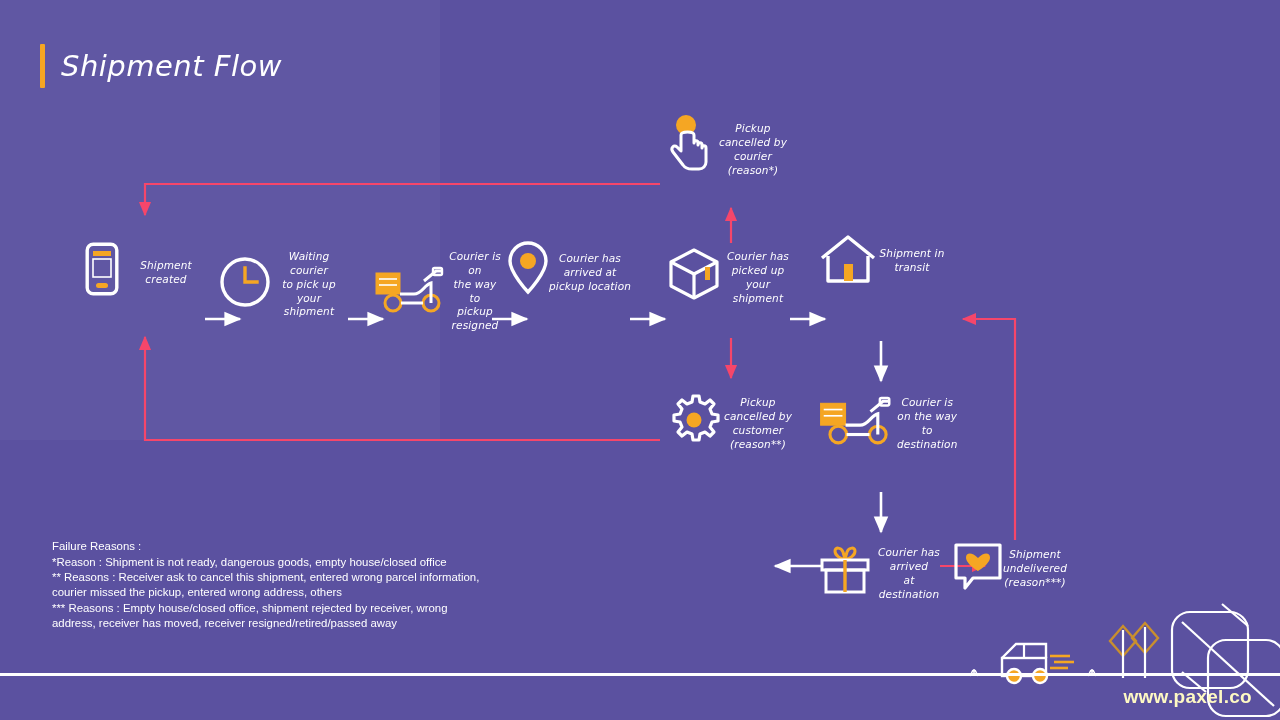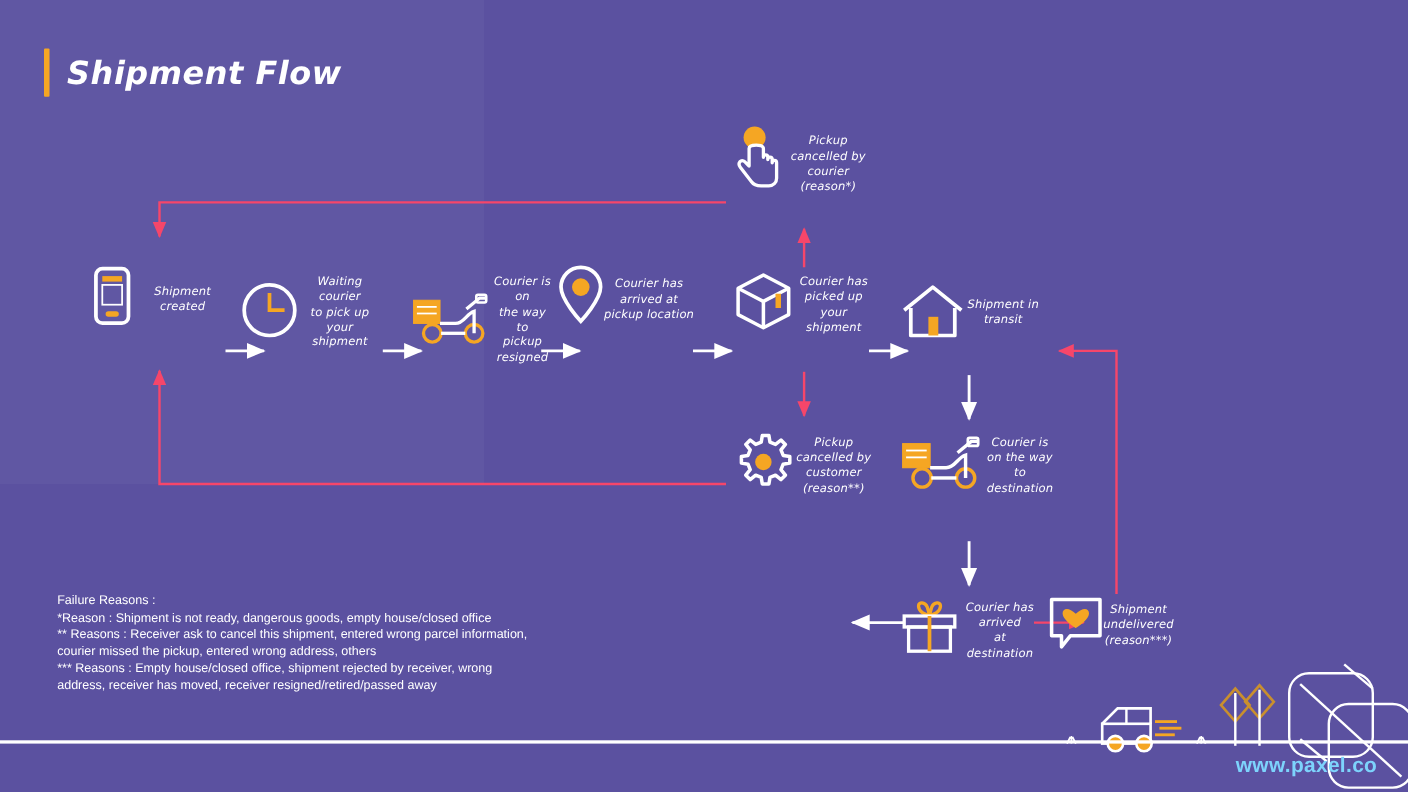--- a/index.html
+++ b/index.html
@@ -14,21 +14,21 @@
   
   .tone-panel{position:absolute;left:0;top:0;width:440px;height:440px;
     background:rgba(255,255,255,0.035);pointer-events:none;}
 
   
   .title-wrap{position:absolute;left:40px;top:44px;display:flex;align-items:center;gap:16px;}
   .title-bar{width:5px;height:44px;background:#f5a623;border-radius:1px;}
   .title-text{
     font-family:"DejaVu Sans", sans-serif;
     font-size:29px;color:#ffffff;font-style:italic;letter-spacing:.5px;
-    font-weight:700;white-space:nowrap;
+    font-weight:400;white-space:nowrap;
   }
 
   
   .node{position:absolute;display:flex;flex-direction:row;align-items:center;width:128px;}
   .node .ico{height:56px;display:flex;align-items:flex-end;justify-content:center;}
   .node .lbl{
     margin-top:10px;text-align:center;color:#ffffff;
     font-family:"DejaVu Sans", sans-serif;font-style:italic;
     font-size:10.5px;line-height:1.32;letter-spacing:.15px;white-space:pre-line;
   }
@@ -38,21 +38,21 @@
   svg{display:block;overflow:visible;}
 
   
   .notes{position:absolute;left:52px;top:539px;color:#ffffff;
     font-family:"Liberation Sans", sans-serif;font-size:11.4px;line-height:1.33;}
   .notes .hd{margin-bottom:1px;}
   .notes p{margin:0;white-space:pre-line;}
 
   
   .footer-line{position:absolute;left:0;top:673px;width:1280px;height:3px;background:#ffffff;}
-  .footer-url{position:absolute;right:28px;top:686px;color:#7dd3fc;
+  .footer-url{position:absolute;right:28px;top:686px;color:#fef9c3;
     font-family:"Liberation Sans", sans-serif;font-size:19px;font-weight:bold;letter-spacing:.3px;}
   .deco{position:absolute;pointer-events:none;}
 </style>
 </head>
 <body>
 
 <div id="slide">
 
   <div class="tone-panel"></div>
 
@@ -161,21 +161,21 @@
         <path d="M4,15 L27,27 L50,15" fill="none" stroke="#fff" stroke-width="3.2" stroke-linejoin="round"></path>
         <path d="M27,27 L27,51" fill="none" stroke="#fff" stroke-width="3.2"></path>
         <rect x="38" y="20" width="5" height="13" fill="#f5a623"></rect>
       </svg>
     </div>
     <div class="lbl">Courier has
 picked up your
 shipment</div>
   </div>
 
-  <div class="node" style="left:819px;top:252px;">
+  <div class="node" style="left:819px;top:228px;">
     <div class="ico">
       <svg width="58" height="50" viewBox="0 0 58 50">
         <path d="M3,24 L29,3 L55,24" fill="none" stroke="#fff" stroke-width="3.4" stroke-linejoin="round"></path>
         <path d="M9,22 L9,47 L49,47 L49,22" fill="none" stroke="#fff" stroke-width="3.4" stroke-linejoin="round"></path>
         <rect x="25" y="30" width="9" height="17" fill="#f5a623"></rect>
       </svg>
     </div>
     <div class="lbl">Shipment in transit</div>
   </div>
 

